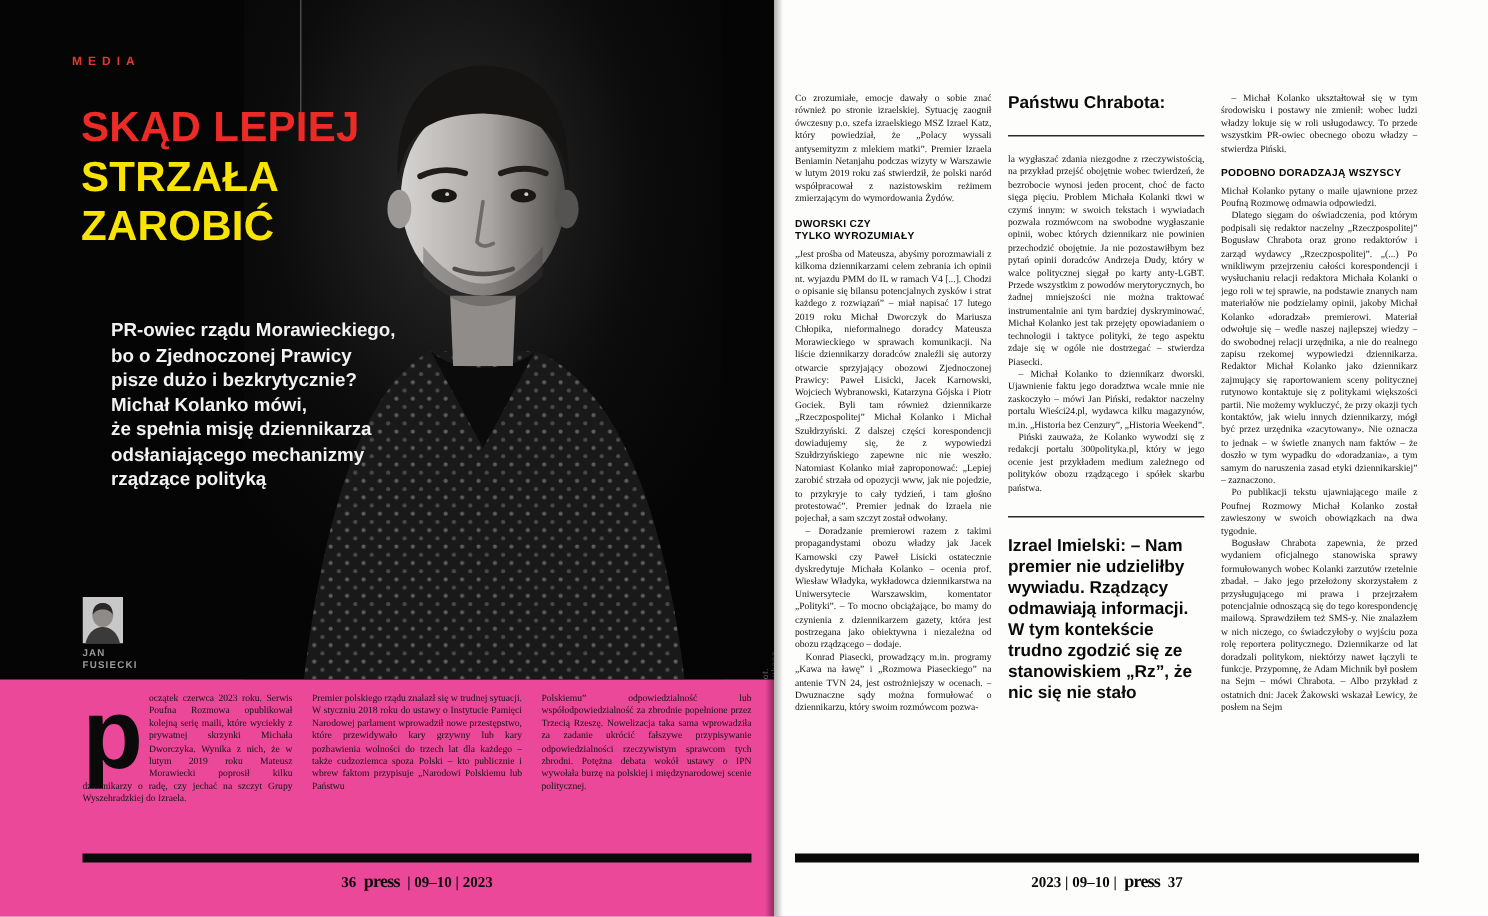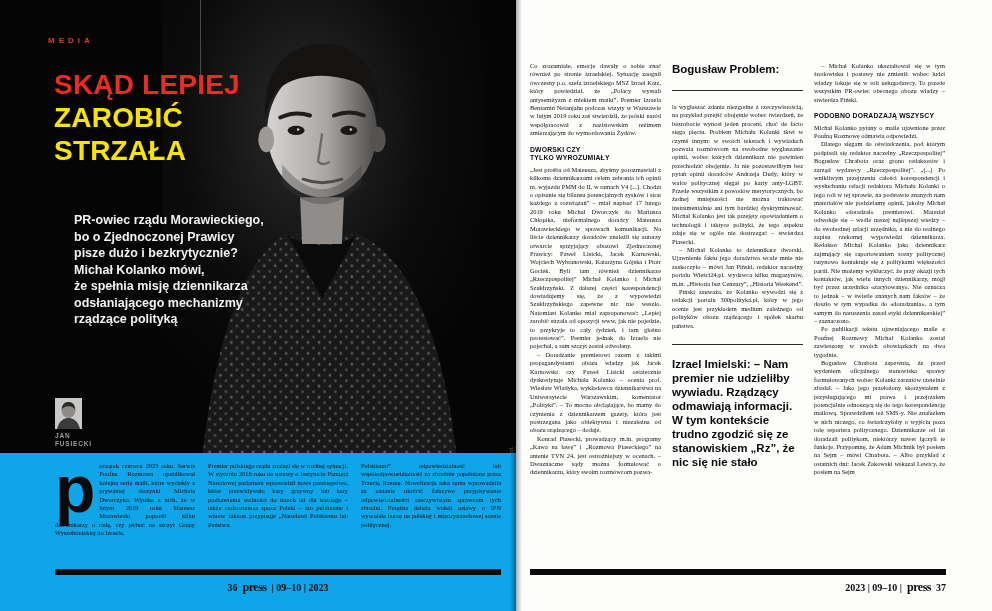--- a/index.html
+++ b/index.html
@@ -1,21 +1,21 @@
 <!DOCTYPE html>
 <html lang="pl"><head>
 <meta charset="utf-8">
 <style>
   html,body{margin:0;padding:0;}
   body{width:992px;height:611px;position:relative;overflow:hidden;
        background:#ffffff;font-family:"Liberation Serif",serif;}
   .spread{position:absolute;inset:0;}
 
   
-  .page-left{position:absolute;left:0;top:0;width:516px;height:611px;background:#0ea5e9;}
+  .page-left{position:absolute;left:0;top:0;width:516px;height:611px;background:#ec4899;}
   .photo-zone{position:absolute;left:0;top:0;width:516px;height:453px;background:#050505;overflow:hidden;}
   .portrait{position:absolute;right:-6px;top:0;width:400px;height:453px;}
   .kicker{position:absolute;left:48px;top:36px;color:#e03a30;
           font:bold 8px "Liberation Sans",sans-serif;letter-spacing:4px;}
   .kicker-rule{position:absolute;left:200px;top:0;width:1px;height:76px;background:#4a4a4a;}
   .headline{position:absolute;left:54px;top:68px;font-family:"Liberation Sans",sans-serif;
             font-weight:bold;font-size:28px;line-height:33px;letter-spacing:.2px;}
   .hl-red{color:#ed2b26;}
   .hl-yellow{color:#f8e400;}
   .standfirst{position:absolute;left:55px;top:212px;width:230px;color:#f2f2f2;
@@ -35,21 +35,21 @@
   .serif-body p{margin:0;font-size:6.4px;line-height:8.4px;text-align:justify;color:#111;}
   .serif-body p + p{text-indent:7px;}
   .dropcap{float:left;font:bold 66px/50px "Liberation Sans",sans-serif;color:#0a0a0a;
            margin:2px 4px 0 0;}
 
   .foot-bar{position:absolute;height:6px;background:#0a0a0a;top:569px;}
   .foot-bar.l{left:55px;width:446px;}
   .foot-bar.r{left:530px;width:416px;}
   .folio{position:absolute;top:580px;font:bold 10px "Liberation Serif",serif;color:#0a0a0a;}
   .folio.l{left:55px;width:446px;text-align:center;}
-  .folio.r{left:530px;width:416px;text-align:right;}
+  .folio.r{left:530px;width:416px;text-align:center;}
   .folio .press-logo{font-family:"Liberation Serif",serif;font-weight:bold;
                      letter-spacing:-.5px;font-size:12px;}
 
   
   .page-right{position:absolute;left:516px;top:0;width:476px;height:611px;background:#fdfdfc;}
   .gutter{position:absolute;left:510px;top:0;width:12px;height:611px;
           background:linear-gradient(90deg,rgba(0,0,0,0) 0%,rgba(0,0,0,.35) 45%,rgba(0,0,0,0) 100%);pointer-events:none;}
   .right-cols{position:absolute;left:14px;top:62px;width:416px;height:500px;
               display:flex;gap:11px;}
   .rcol{width:131px;overflow:hidden;}
@@ -112,22 +112,22 @@
         <path d="M141 180 Q160 187 180 180" stroke="#4f4c49" stroke-width="3" fill="none" stroke-linecap="round"></path>
 
         <path d="M120 165 Q160 215 200 165 L200 185 Q160 225 120 185 Z" fill="#3c3a38" opacity=".35"></path>
       </svg>
 
       <div class="kicker-rule"></div>
       <div class="kicker">MEDIA</div>
 
       <h1 class="headline" style="margin:0;">
         <span class="hl-red" style="display:block;">SKĄD LEPIEJ</span>
+        <span class="hl-yellow" style="display:block;">STRZAŁA</span>
         <span class="hl-yellow" style="display:block;">ZAROBIĆ</span>
-        <span class="hl-yellow" style="display:block;">STRZAŁA</span>
       </h1>
 
       <div class="standfirst">PR-owiec rządu Morawieckiego,
 bo o Zjednoczonej Prawicy
 pisze dużo i bezkrytycznie?
 Michał Kolanko mówi,
 że spełnia misję dziennikarza
 odsłaniającego mechanizmy
 rządzące polityką</div>
 
@@ -172,21 +172,21 @@
         <p>Co zrozumiałe, emocje dawały o sobie znać również po stronie izraelskiej. Sytuację zaognił ówczesny p.o. szefa izraelskiego MSZ Izrael Katz, który powiedział, że „Polacy wyssali antysemityzm z mlekiem matki”. Premier Izraela Beniamin Netanjahu podczas wizyty w Warszawie w lutym 2019 roku zaś stwierdził, że polski naród współpracował z nazistowskim reżimem zmierzającym do wymordowania Żydów.</p>
         <h3 class="sub-heading">DWORSKI CZY
 TYLKO WYROZUMIAŁY</h3>
         <p style="text-indent:0;">„Jest prośba od Mateusza, abyśmy porozmawiali z kilkoma dziennikarzami celem zebrania ich opinii nt. wyjazdu PMM do IL w ramach V4 [...]. Chodzi o opisanie się bilansu potencjalnych zysków i strat każdego z rozwiązań” – miał napisać 17 lutego 2019 roku Michał Dworczyk do Mariusza Chłopika, nieformalnego doradcy Mateusza Morawieckiego w sprawach komunikacji. Na liście dziennikarzy doradców znaleźli się autorzy otwarcie sprzyjający obozowi Zjednoczonej Prawicy: Paweł Lisicki, Jacek Karnowski, Wojciech Wybranowski, Katarzyna Gójska i Piotr Gociek. Byli tam również dziennikarze „Rzeczpospolitej” Michał Kolanko i Michał Szułdrzyński. Z dalszej części korespondencji dowiadujemy się, że z wypowiedzi Szułdrzyńskiego zapewne nic nie weszło. Natomiast Kolanko miał zaproponować: „Lepiej zarobić strzała od opozycji www, jak nie pojedzie, to przykryje to cały tydzień, i tam głośno protestować”. Premier jednak do Izraela nie pojechał, a sam szczyt został odwołany.</p>
         <p>– Doradzanie premierowi razem z takimi propagandystami obozu władzy jak Jacek Karnowski czy Paweł Lisicki ostatecznie dyskredytuje Michała Kolanko – ocenia prof. Wiesław Władyka, wykładowca dziennikarstwa na Uniwersytecie Warszawskim, komentator „Polityki”. – To mocno obciążające, bo mamy do czynienia z dziennikarzem gazety, która jest postrzegana jako obiektywna i niezależna od obozu rządzącego – dodaje.</p>
         <p>Konrad Piasecki, prowadzący m.in. programy „Kawa na ławę” i „Rozmowa Piaseckiego” na antenie TVN 24, jest ostrożniejszy w ocenach. – Dwuznaczne sądy można formułować o dziennikarzu, który swoim rozmówcom pozwa-</p>
       </div>
 
       <div class="rcol">
         <div class="pullquote">
-          <span class="pq-speaker">Bogusław Problem:</span>
+          <span class="pq-speaker">Państwu Chrabota:</span>
         </div>
         <hr class="quote-rule">
         <p style="text-indent:0;">la wygłaszać zdania niezgodne z rzeczywistością, na przykład przejść obojętnie wobec twierdzeń, że bezrobocie wynosi jeden procent, choć de facto sięga pięciu. Problem Michała Kolanki tkwi w czymś innym: w swoich tekstach i wywiadach pozwala rozmówcom na swobodne wygłaszanie opinii, wobec których dziennikarz nie powinien przechodzić obojętnie. Ja nie pozostawiłbym bez pytań opinii doradców Andrzeja Dudy, który w walce politycznej sięgał po karty anty-LGBT. Przede wszystkim z powodów merytorycznych, bo żadnej mniejszości nie można traktować instrumentalnie ani tym bardziej dyskryminować. Michał Kolanko jest tak przejęty opowiadaniem o technologii i taktyce polityki, że tego aspektu zdaje się w ogóle nie dostrzegać – stwierdza Piasecki.</p>
         <p>– Michał Kolanko to dziennikarz dworski. Ujawnienie faktu jego doradztwa wcale mnie nie zaskoczyło – mówi Jan Piński, redaktor naczelny portalu Wieści24.pl, wydawca kilku magazynów, m.in. „Historia bez Cenzury”, „Historia Weekend”.</p>
         <p>Piński zauważa, że Kolanko wywodzi się z redakcji portalu 300polityka.pl, który w jego ocenie jest przykładem medium zależnego od polityków obozu rządzącego i spółek skarbu państwa.</p>
         <hr class="quote-rule">
         <div class="pullquote pq-bottom">
           <span class="pq-speaker">Izrael Imielski: – Nam</span>
           <span>premier nie udzieliłby wywiadu. Rządzący odmawiają informacji. W tym kontekście trudno zgodzić się ze stanowiskiem „Rz”, że nic się nie stało</span>
         </div>

